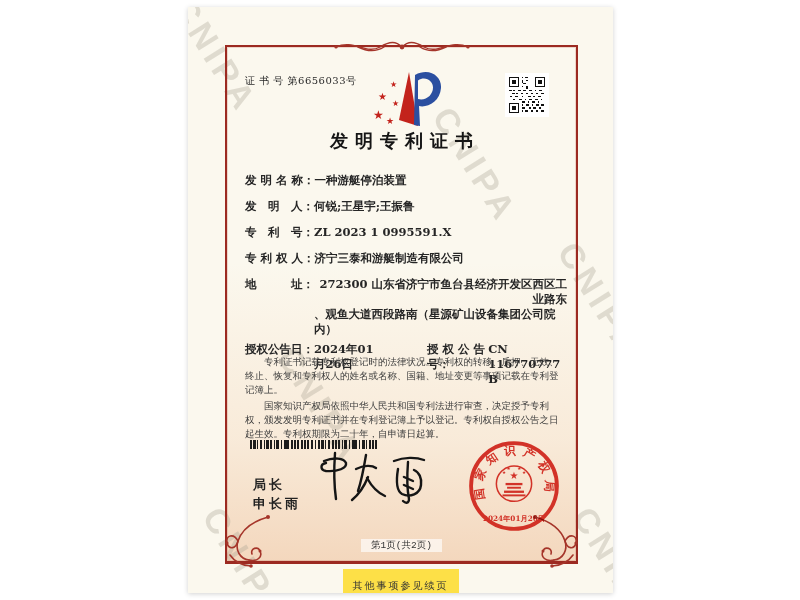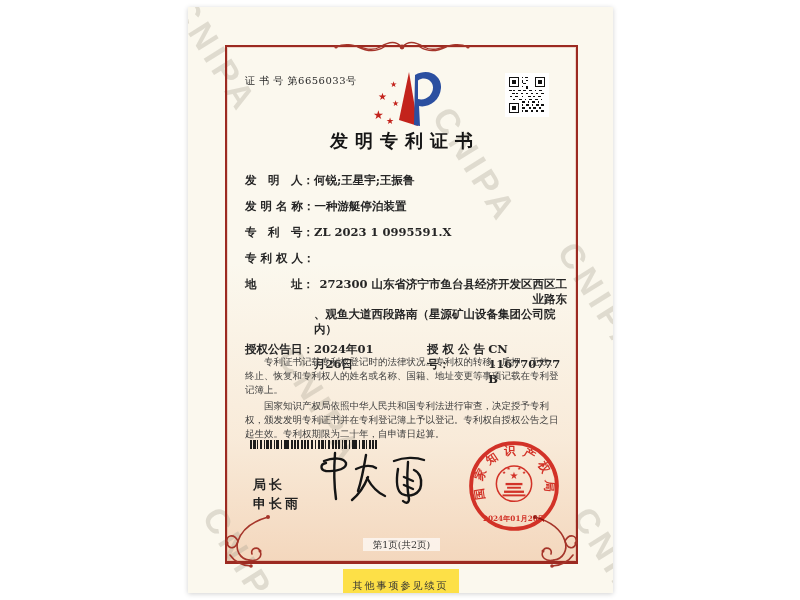--- a/index.html
+++ b/index.html
@@ -50,21 +50,21 @@
   .barcode{position:absolute;left:23px;top:393px;width:127px;height:9px;
       background-image:repeating-linear-gradient(90deg,#1c1c1c 0 1.6px,transparent 1.6px 3.4px),
       repeating-linear-gradient(90deg,#1c1c1c 0 1px,transparent 1px 5.2px);}
   .director{position:absolute;left:26px;top:428px;
       font-family:Liberation Serif, serif;font-size:13px;
       font-weight:bold;color:#222;letter-spacing:3px;line-height:19px;}
   .signature{position:absolute;left:83px;top:400px;}
   .seal{position:absolute;left:241px;top:393px;opacity:.95;mix-blend-mode:multiply;z-index:4;}
   .page-info{position:absolute;bottom:9px;left:0;right:0;text-align:center;
       font-size:9.5px;color:#333;}
-  .page-info span{background:rgba(255,255,255,.65);padding:1px 10px;}
+  .page-info span{background:rgba(255,255,255,.65);padding:1px 10px;font-family:Liberation Mono, monospace;}
   .note{position:absolute;left:50%;top:562px;transform:translateX(-50%);background:#fde047;
       padding:10px 10px;font-size:10px;color:#333;letter-spacing:2px;z-index:3;white-space:nowrap;}
 </style>
 </head>
 <body>
 
 <div class="page">
 
   <div class="tint"></div>
 
@@ -149,33 +149,34 @@
         <path fill="#fff" d="M1,1h5v5h-5z M19,1h5v5h-5z M1,19h5v5h-5z"></path>
         <path fill="#111" d="M2,2h3v3h-3z M20,2h3v3h-3z M2,20h3v3h-3z"></path>
         <path fill="#111" d="M9,0h1v1h-1z M11,0h2v1h-2z M9,2h1v2h-1z M12,2h1v1h-1z M10,4h2v1h-2z M9,6h1v1h-1z M12,6h1v2h-1z M0,9h2v1h-2z M3,9h1v1h-1z M6,9h2v1h-2z M10,9h2v1h-2z M14,9h2v1h-2z M18,9h1v1h-1z M21,9h2v1h-2z M2,11h2v1h-2z M5,11h1v1h-1z M8,11h2v1h-2z M12,11h1v1h-1z M15,11h2v1h-2z M19,11h1v1h-1z M22,11h2v1h-2z M1,13h1v1h-1z M4,13h2v1h-2z M9,13h1v1h-1z M13,13h2v1h-2z M17,13h1v1h-1z M20,13h2v1h-2z M3,15h1v1h-1z M7,15h2v1h-2z M11,15h1v1h-1z M14,15h2v1h-2z M18,15h2v1h-2z M22,15h1v1h-1z M9,17h2v1h-2z M13,17h1v1h-1z M16,17h2v1h-2z M20,17h1v1h-1z M9,19h1v1h-1z M12,19h2v1h-2z M16,19h1v1h-1z M19,19h2v1h-2z M22,19h2v1h-2z M9,21h2v1h-2z M14,21h1v1h-1z M17,21h2v1h-2z M21,21h1v1h-1z M9,23h1v1h-1z M11,23h2v1h-2z M15,23h2v1h-2z M19,23h1v1h-1z M22,23h2v1h-2z"></path>
       </svg>
     </span>
 
     <div class="title">发明专利证书</div>
 
     <div class="fields">
       <div class="frow">
+        <span class="flabel">发 明 名 称：</span>
+        <span class="fvalue">一种游艇停泊装置</span>
+      </div>
+      <div class="frow">
         <span class="flabel">发　明　人：</span>
         <span class="fvalue">何锐;王星宇;王振鲁</span>
       </div>
       <div class="frow">
-        <span class="flabel">发 明 名 称：</span>
-        <span class="fvalue">一种游艇停泊装置</span>
-      </div>
-      <div class="frow">
         <span class="flabel">专　利　号：</span>
         <span class="fvalue">ZL 2023 1 0995591.X</span>
       </div>
       <div class="frow">
         <span class="flabel">专 利 权 人：</span>
+        <span class="fvalue">济宁三泰和游艇制造有限公司</span>
       </div>
       <div class="frow addr-row">
         <span class="flabel">地　　　址：</span>
         <span class="fvalue">
           <span style="display:block;text-align:right;">272300 山东省济宁市鱼台县经济开发区西区工业路东</span>
           <span style="display:block;">、观鱼大道西段路南（星源矿山设备集团公司院内）</span>
         </span>
       </div>
       <div class="frow">
         <span class="flabel">授权公告日：</span>

